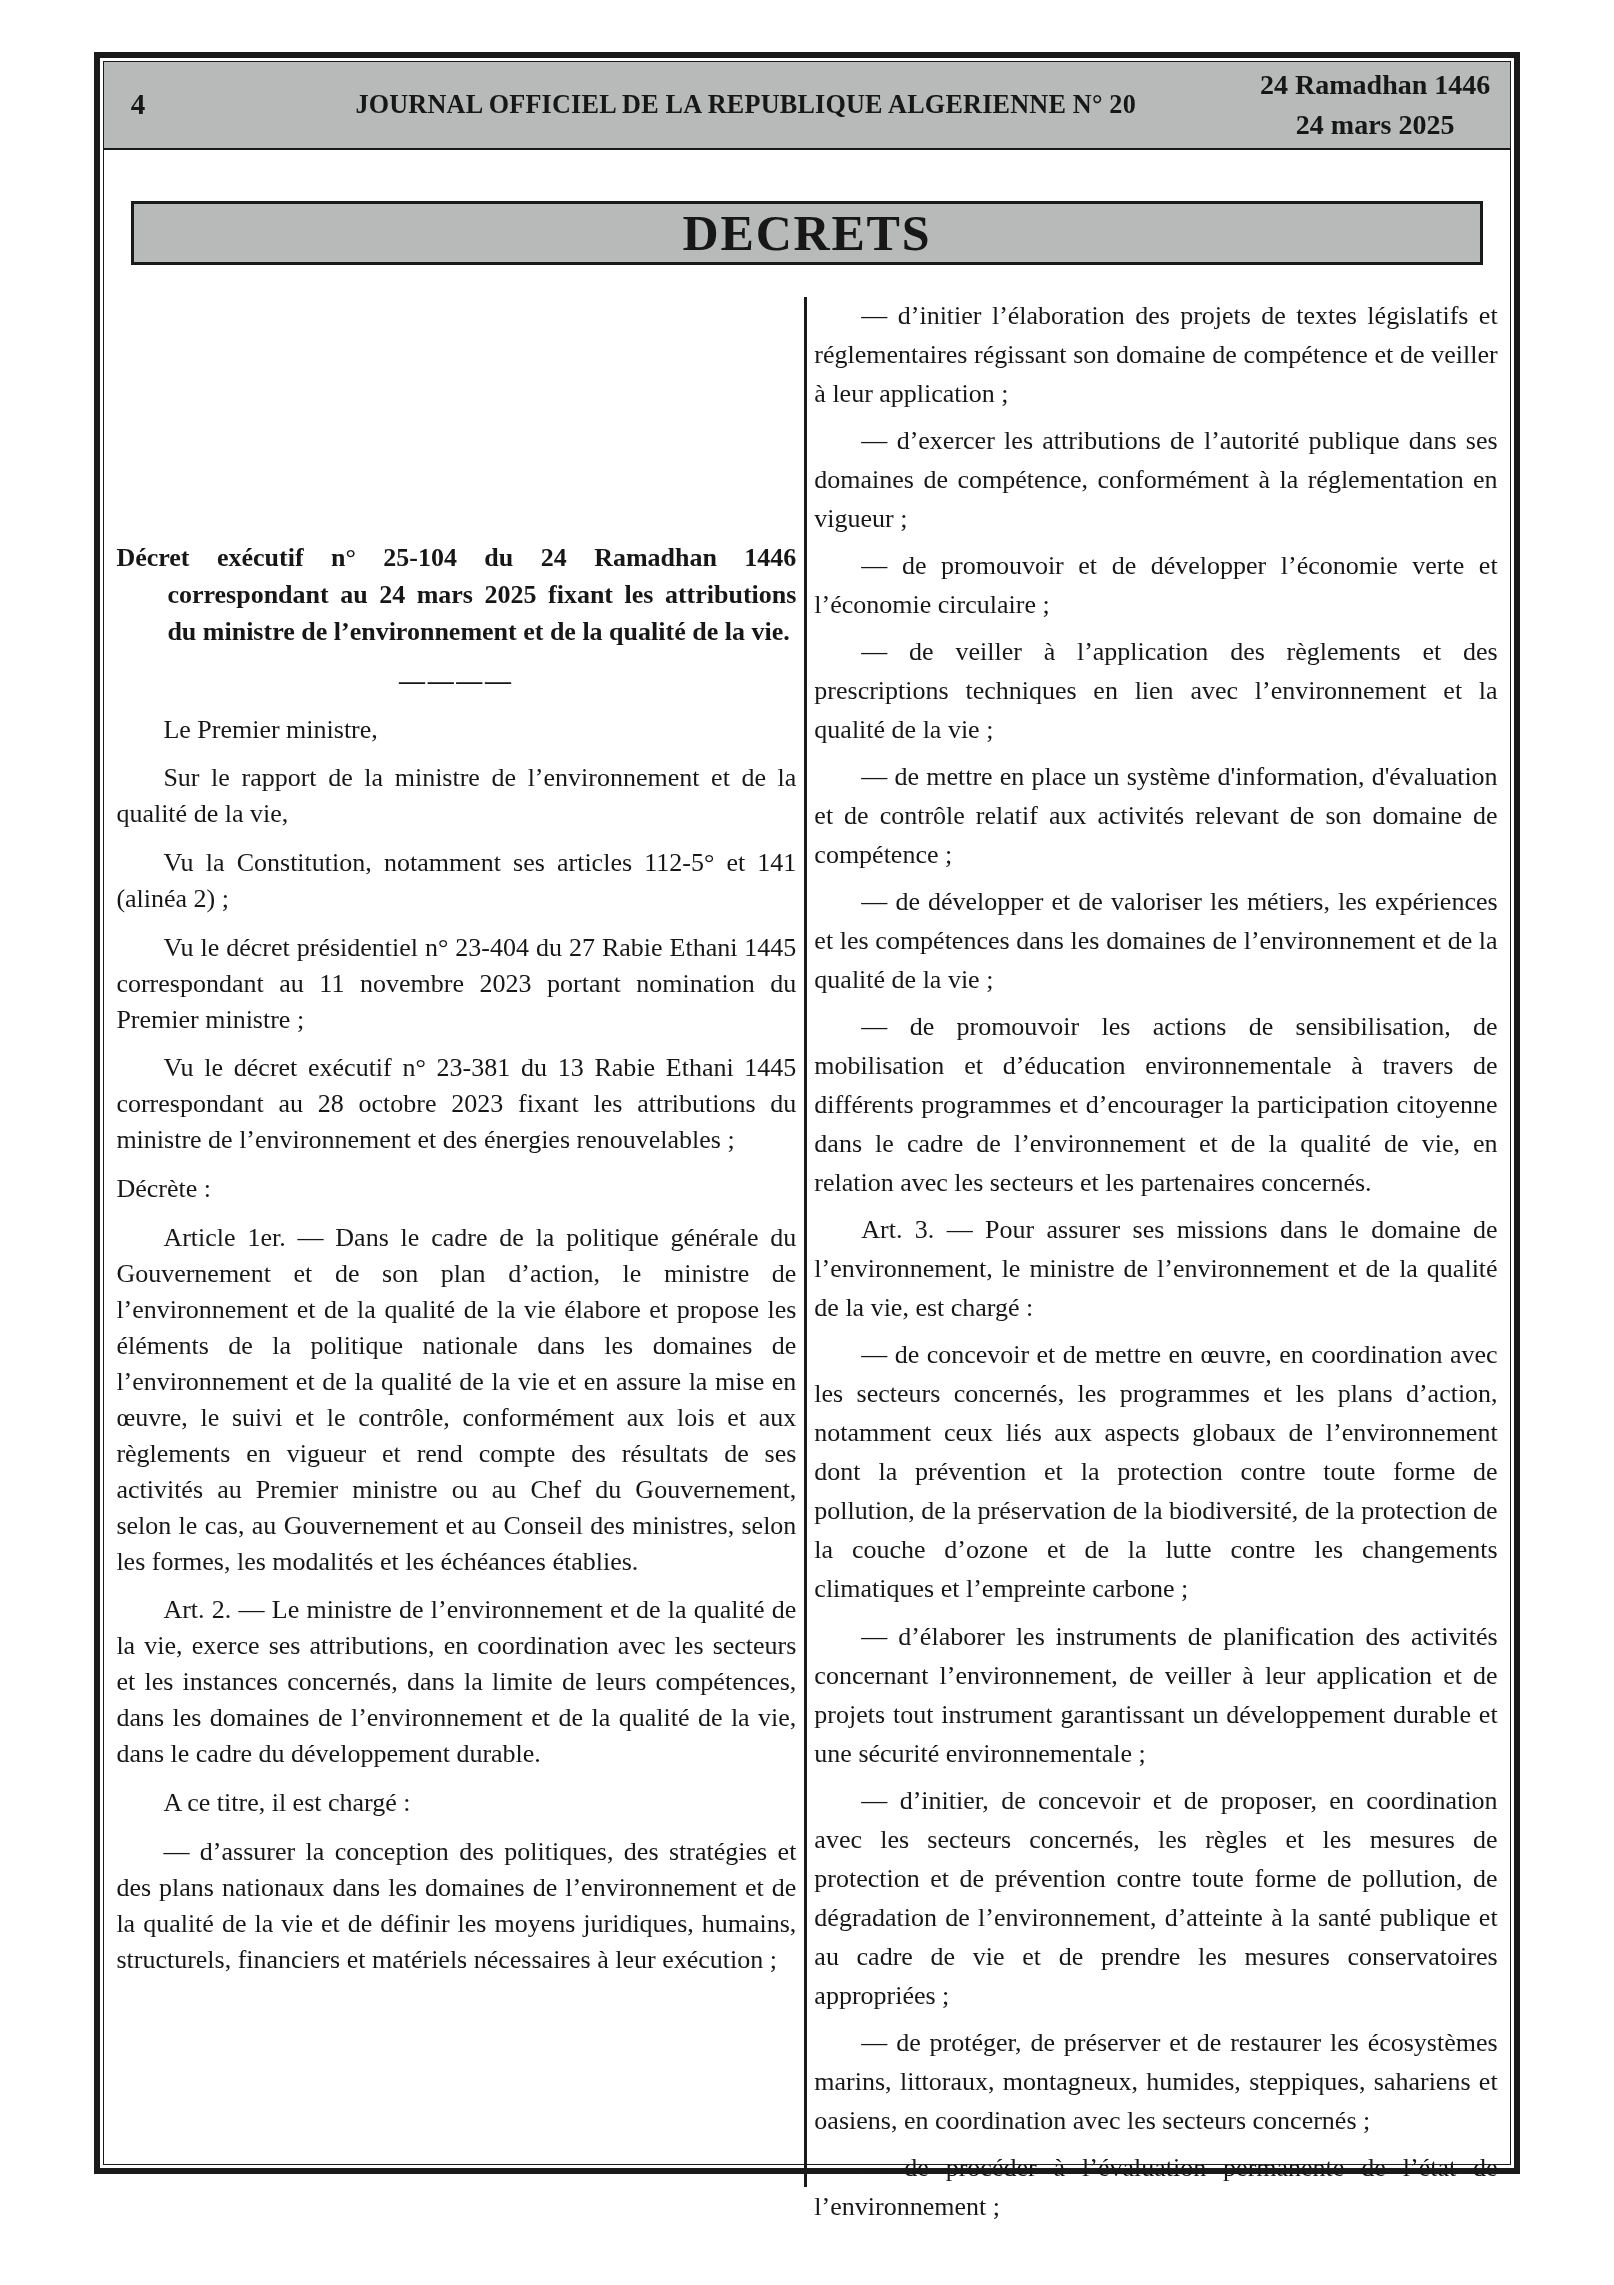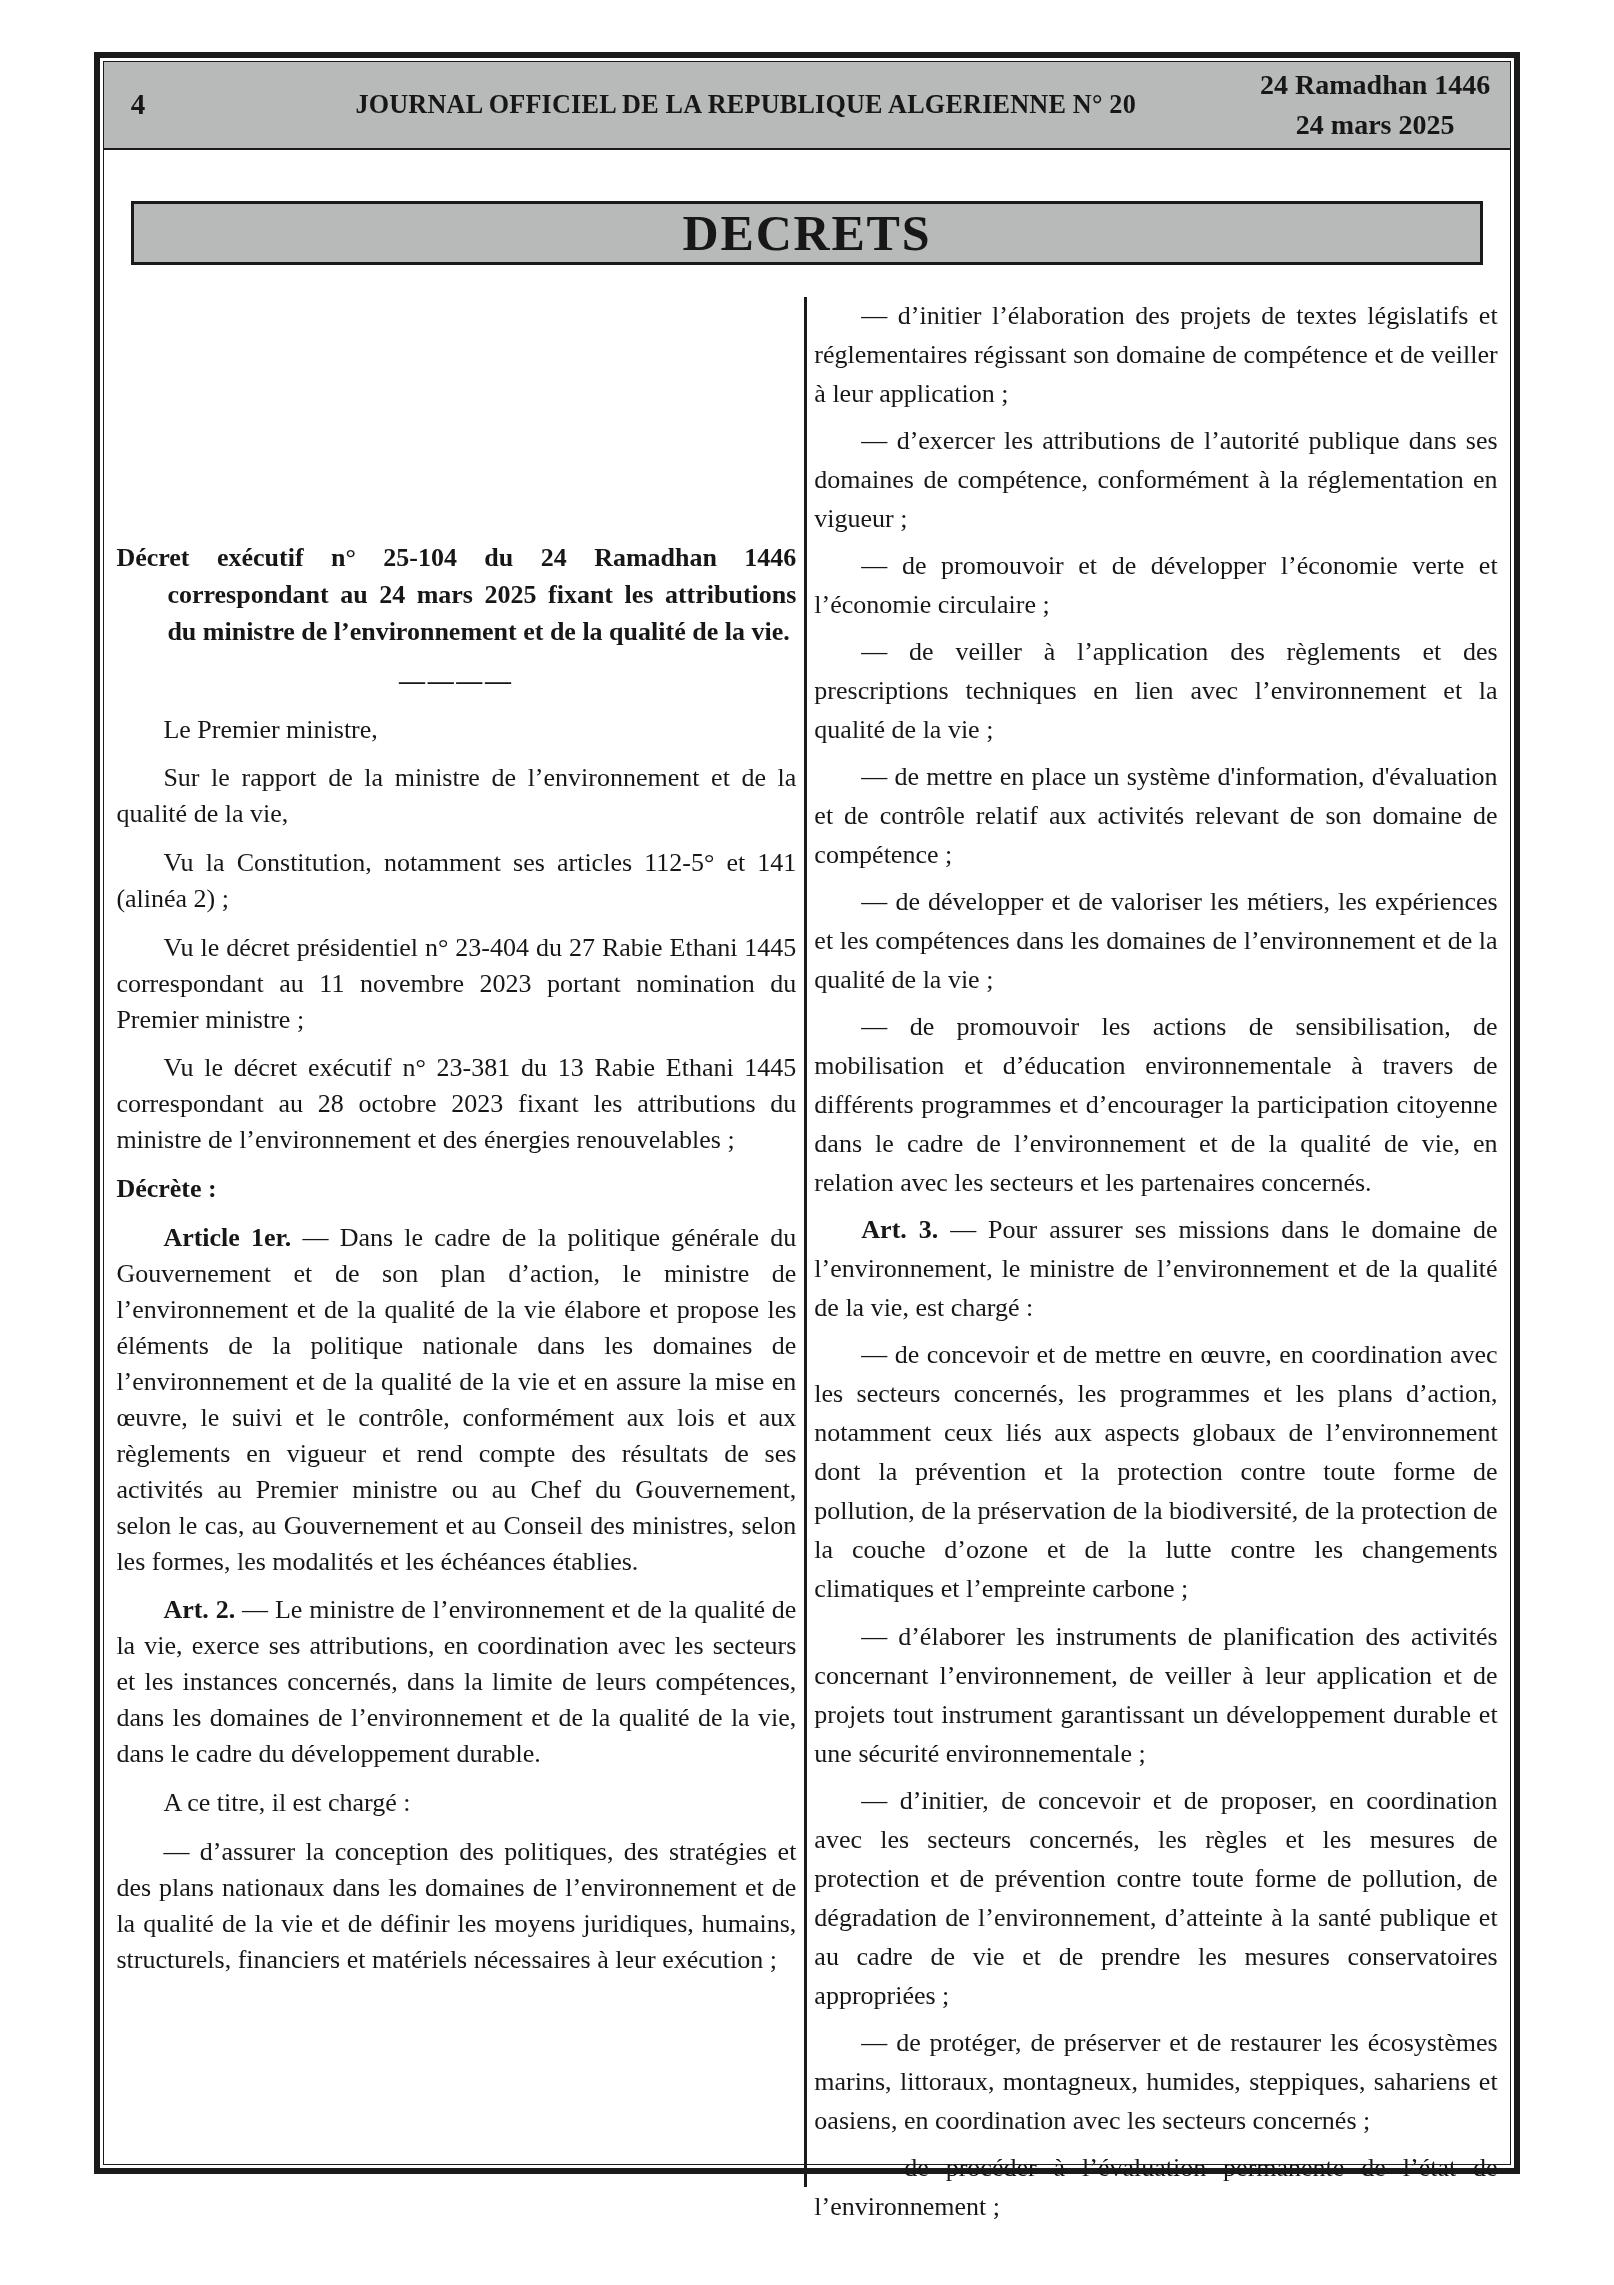--- a/index.html
+++ b/index.html
@@ -72,25 +72,25 @@
     padding-left:51px;text-indent:-51px;
     line-height:37px;
   }
   .p-sep{
     text-align:center;font-weight:bold;
     letter-spacing:2.7px;text-indent:0;
     margin:9px 0 16.3px 0;
   }
   .p-body{text-indent:47px;}
   .p-decrete{
-    font-weight:bold;
+    font-weight:normal;
     margin:27px 0 29px 87px;
     text-indent:0;
   }
-  .col b{font-weight:bold;margin-top:10px;}
+  .col b{font-weight:normal;margin-top:10px;}
 </style>
 </head>
 <body>
 
 <div class="page">
   <div class="frame">
     <div class="frame-inner">
 
       <header class="masthead">
         <span class="page-num">4</span>

